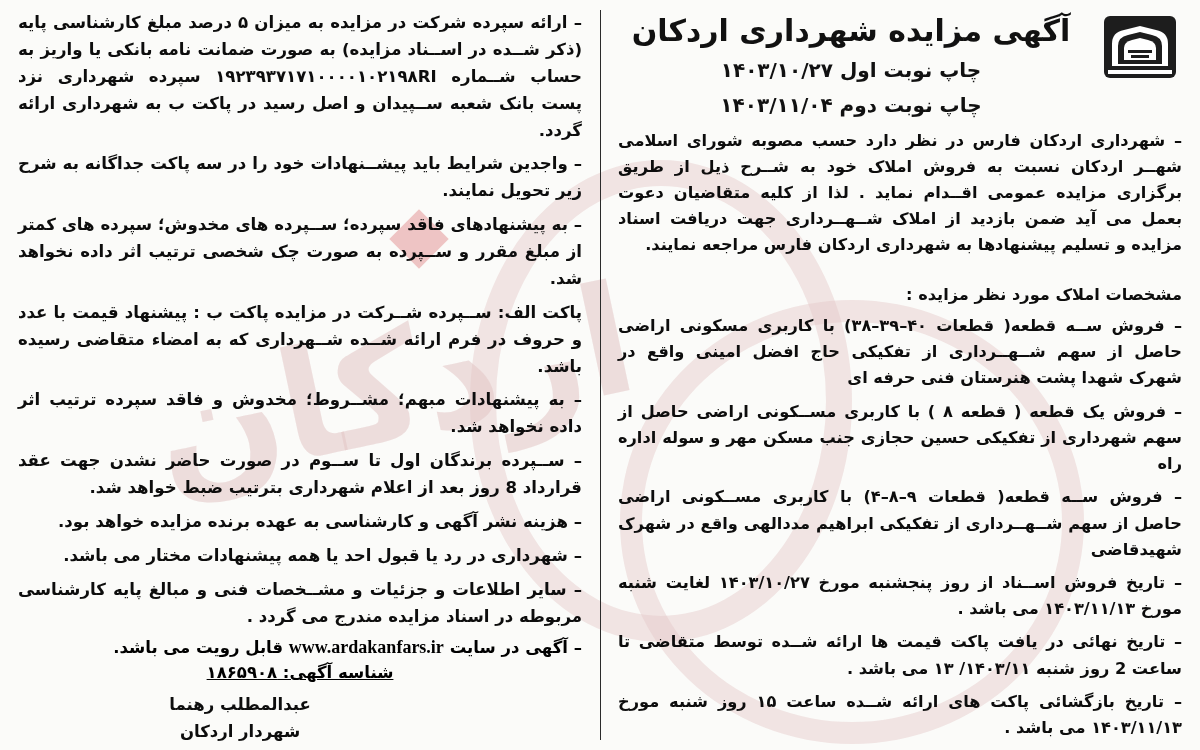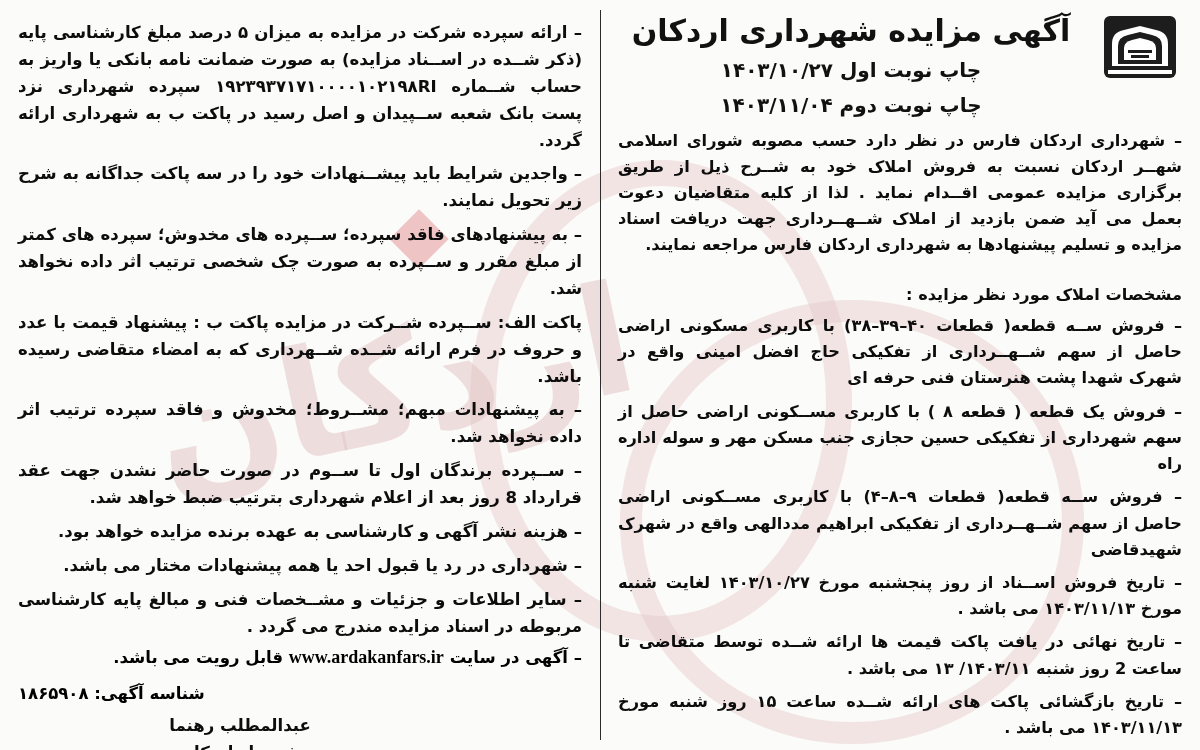--- a/index.html
+++ b/index.html
@@ -64,21 +64,21 @@
     box-sizing: border-box;
     padding: 14px 18px 10px 18px;
   }
   .col-right {
     width: 600px;
     padding-top: 10px;
   }
   .col-left {
     width: 600px;
     border-left: 0;
-    padding-top: 20px;
+    padding-top: 10px;
   }
   .divider {
     position: absolute;
     top: 10px;
     right: 599px;
     width: 1px;
     height: 730px;
     background: #2b2b2b;
     z-index: 3;
   }
@@ -141,23 +141,24 @@
     text-align: center;
     font-size: 16.5px;
     font-weight: bold;
     line-height: 1.6;
     color: #0d0d0d;
     padding-right: 120px;
   }
   .ad-id-row {
     display: flex;
     flex-direction: row;
-    justify-content: flex-end;
+    justify-content: center;
     align-items: baseline;
-    margin-top: 16px;
+    margin-top: 5px;
+    text-decoration: underline;
   }
   .ad-id {
     font-size: 16.5px;
     font-weight: bold;
   }
   .site-line {
     font-size: 16.5px;
     font-weight: bold;
     text-align: right;
     margin-top: 0;

